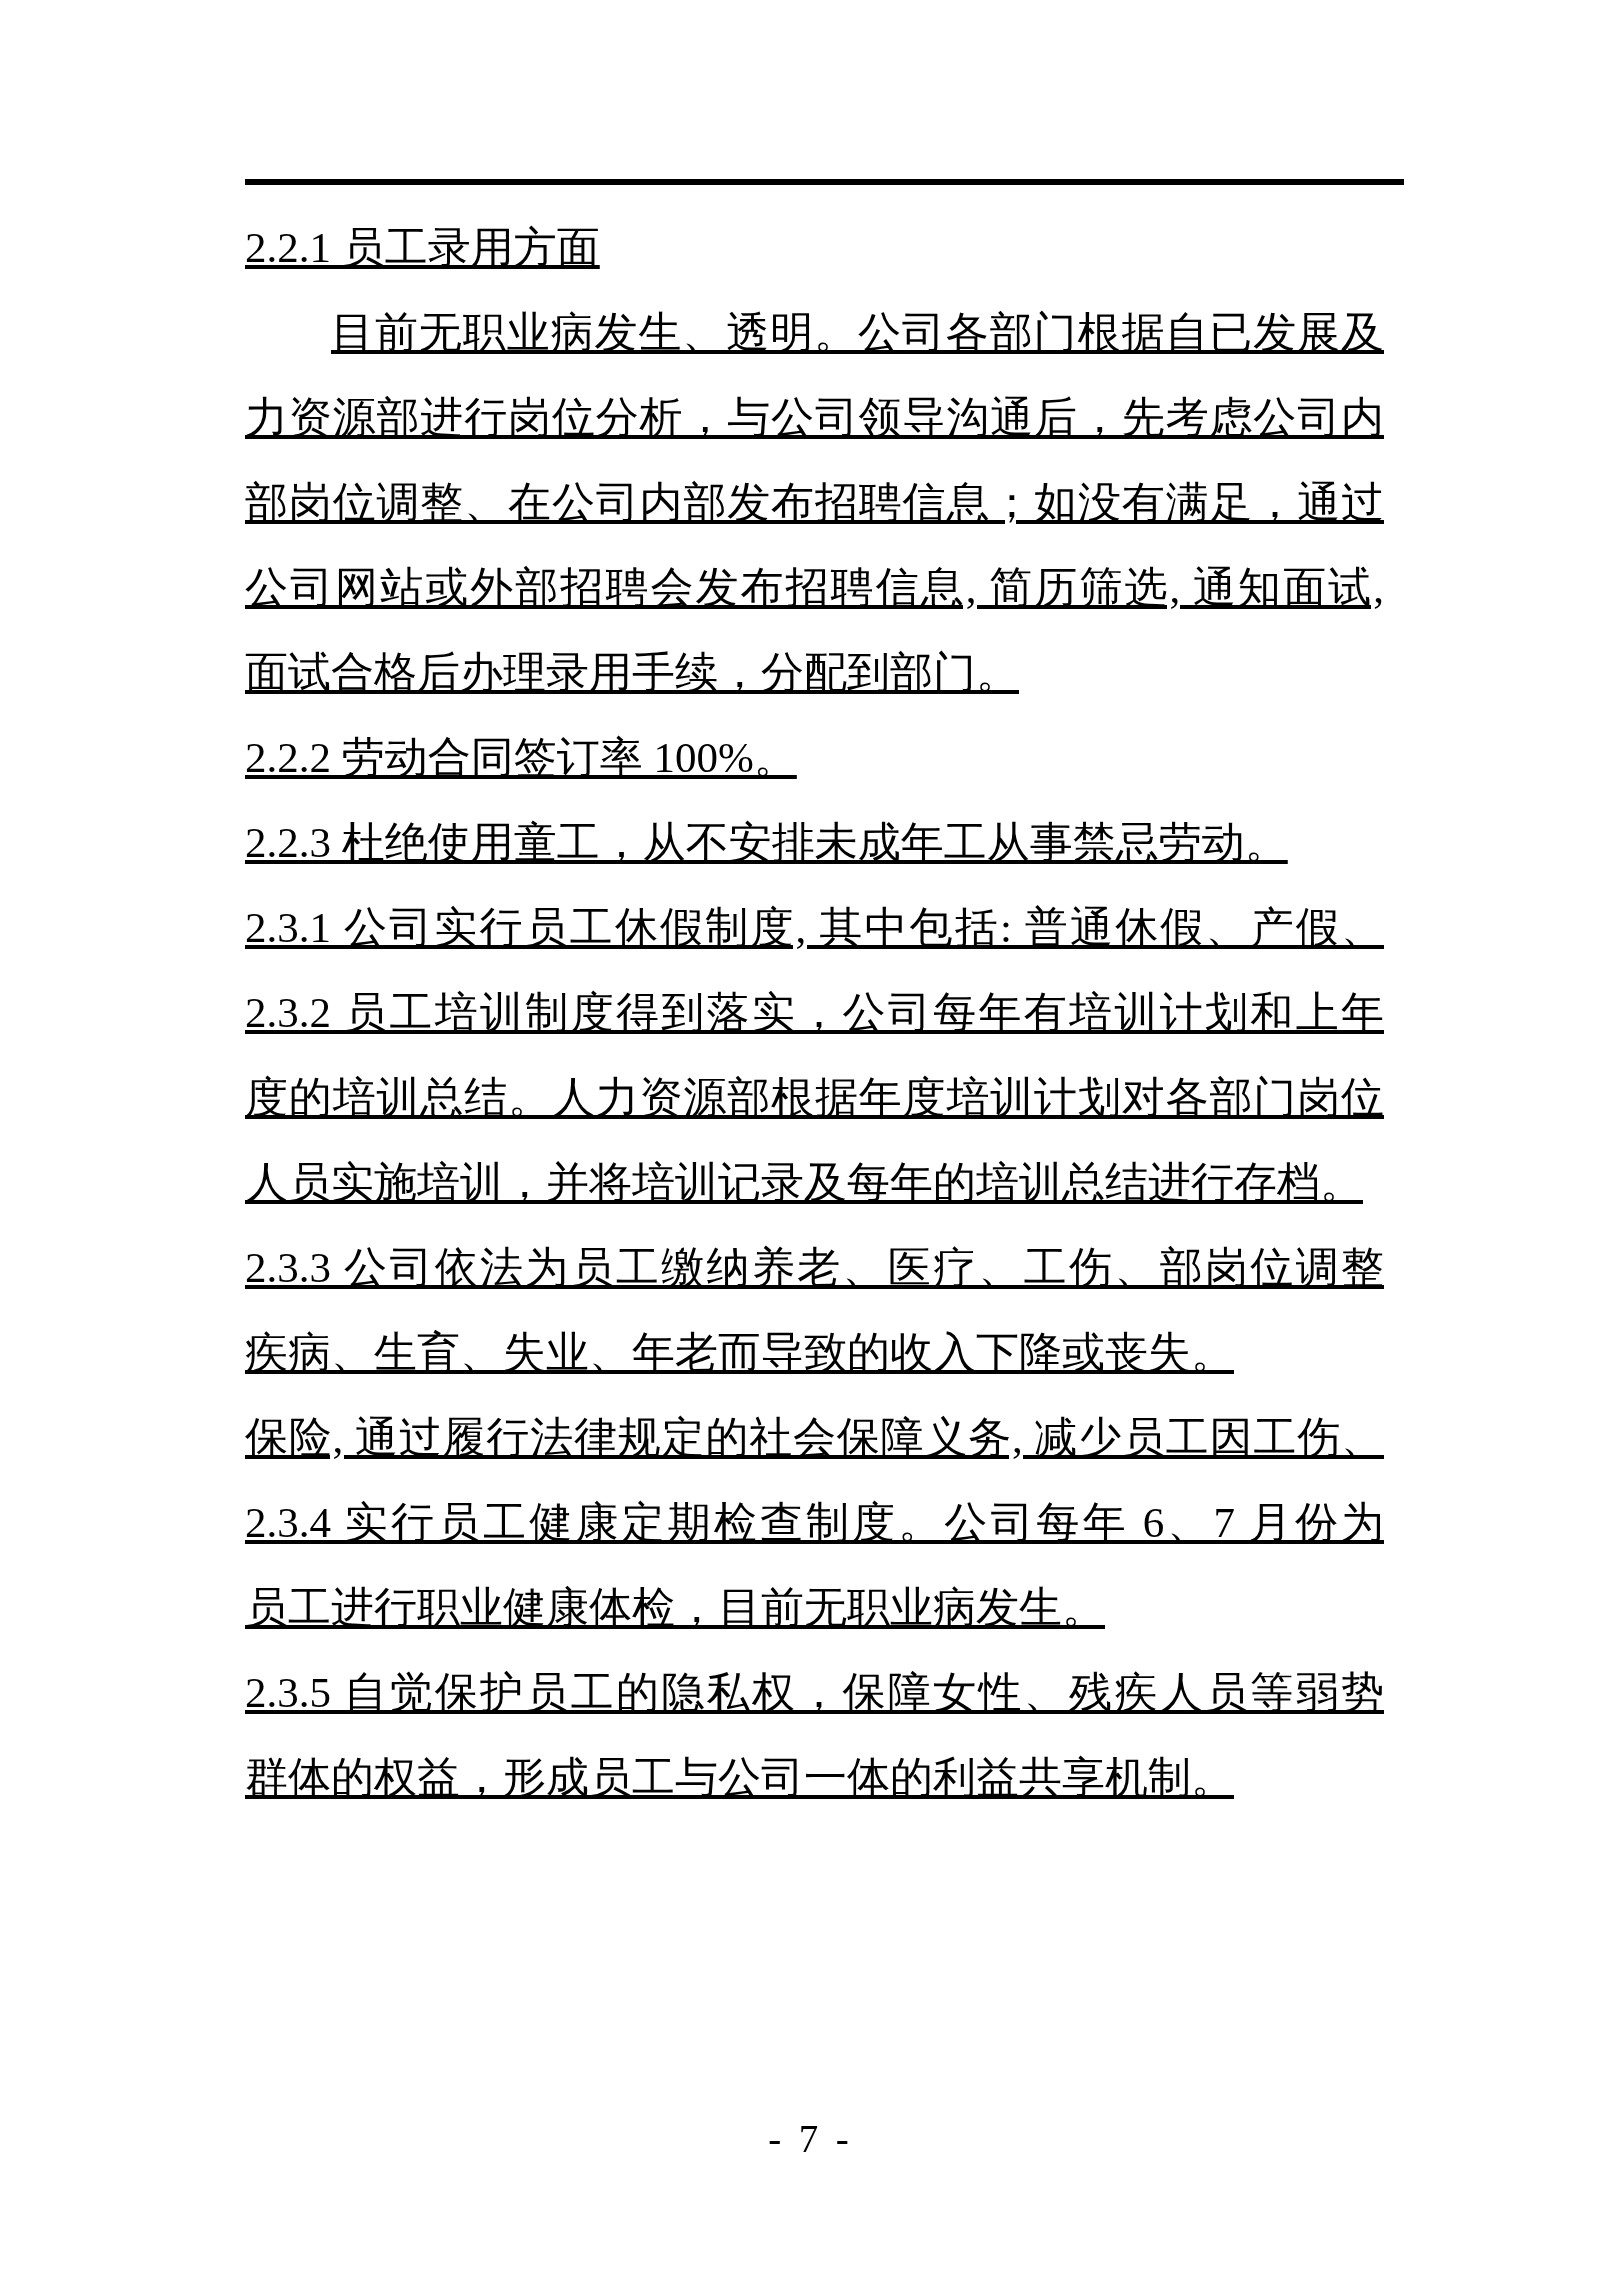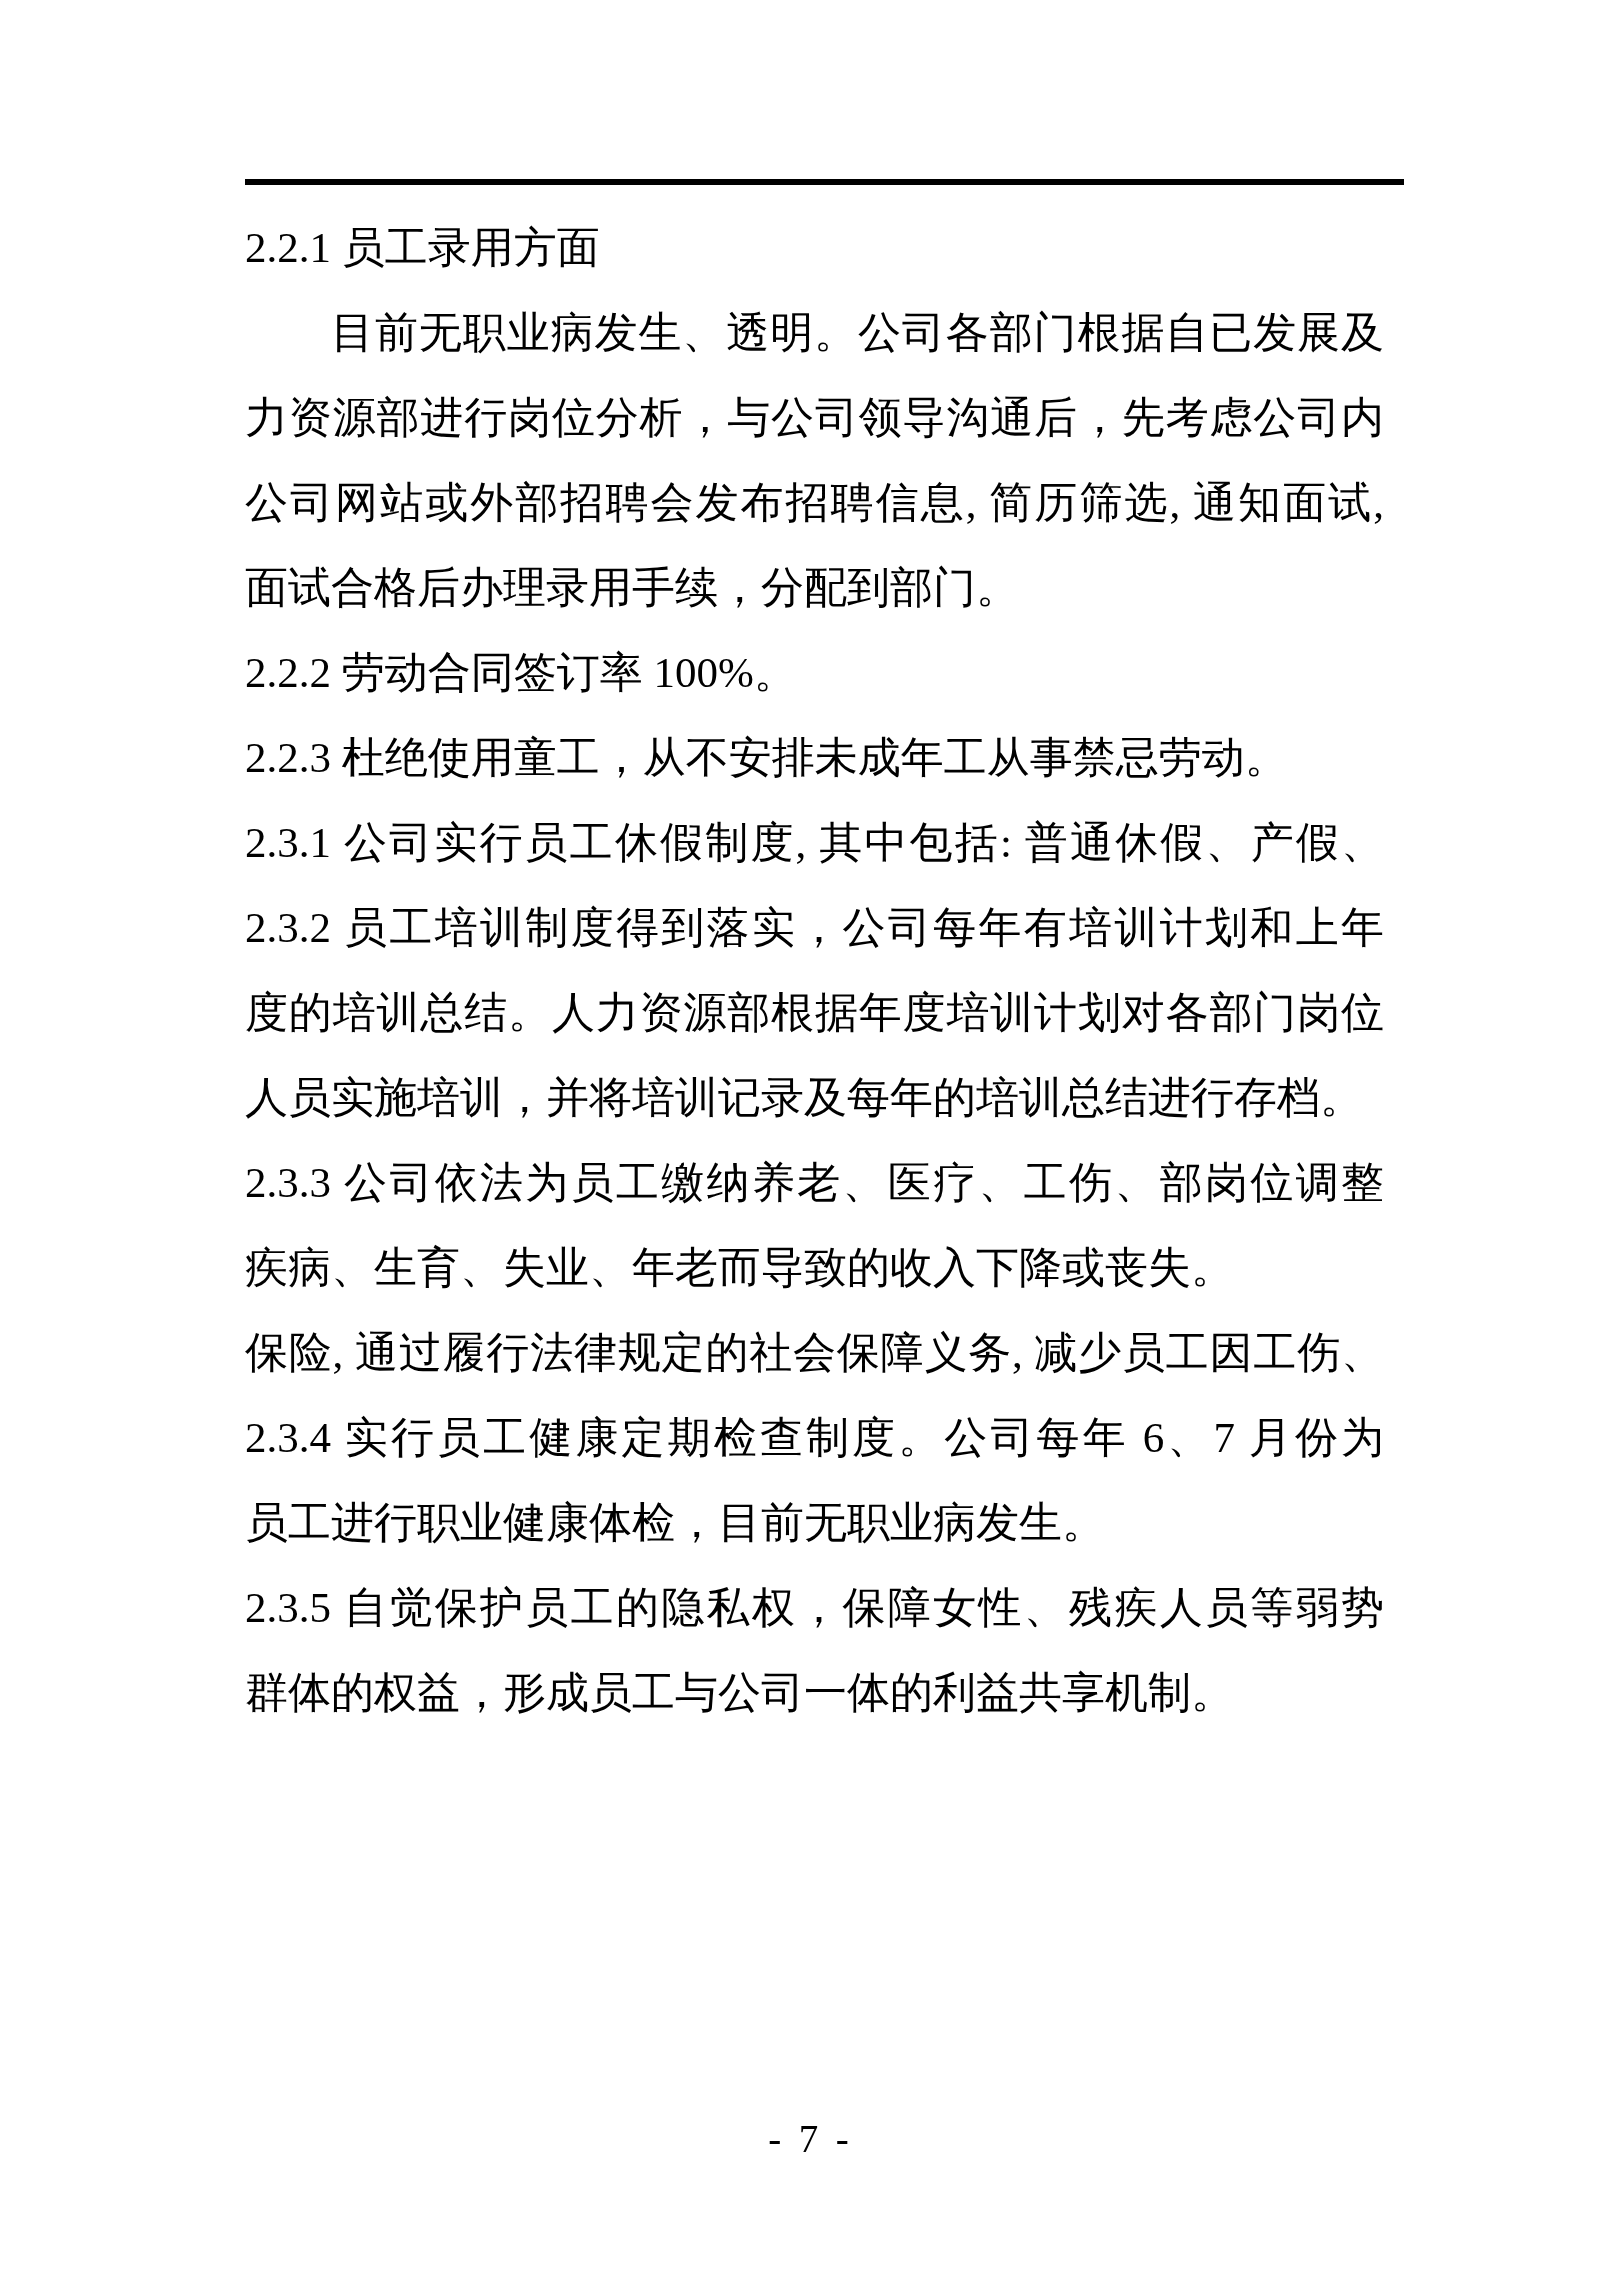--- a/index.html
+++ b/index.html
@@ -14,20 +14,21 @@
   .header-rule{
     position:absolute;
     left:245px;top:179px;
     width:1159px;height:5.9px;
     background:#000000;
   }
   .content{
     position:absolute;
     left:245px;top:205px;
     width:1139px;
+    text-decoration:underline;
   }
   .line{
     height:85px;
     line-height:85px;
     font-size:43px;
     color:#000000;
     white-space:nowrap;
     text-align:left;
   }
   .line.j{
@@ -53,20 +54,21 @@
 <body>
 
 <div class="page">
 
   <div class="header-rule"></div>
 
   <div class="content">
     <div class="line">2.2.1 员工录用方面</div>
     <div class="line j indent">目前无职业病发生、透明。公司各部门根据自已发展及</div>
     <div class="line j">力资源部进行岗位分析，与公司领导沟通后，先考虑公司内</div>
+    <div class="line j">部岗位调整、在公司内部发布招聘信息；如没有满足，通过</div>
     <div class="line j">公司网站或外部招聘会发布招聘信息, 简历筛选, 通知面试,</div>
     <div class="line">面试合格后办理录用手续，分配到部门。</div>
     <div class="line">2.2.2 劳动合同签订率 100%。</div>
     <div class="line">2.2.3 杜绝使用童工，从不安排未成年工从事禁忌劳动。</div>
     <div class="line j">2.3.1 公司实行员工休假制度, 其中包括: 普通休假、产假、</div>
     <div class="line j">2.3.2 员工培训制度得到落实，公司每年有培训计划和上年</div>
     <div class="line j">度的培训总结。人力资源部根据年度培训计划对各部门岗位</div>
     <div class="line">人员实施培训，并将培训记录及每年的培训总结进行存档。</div>
     <div class="line j">2.3.3 公司依法为员工缴纳养老、医疗、工伤、部岗位调整</div>
     <div class="line">疾病、生育、失业、年老而导致的收入下降或丧失。</div>

